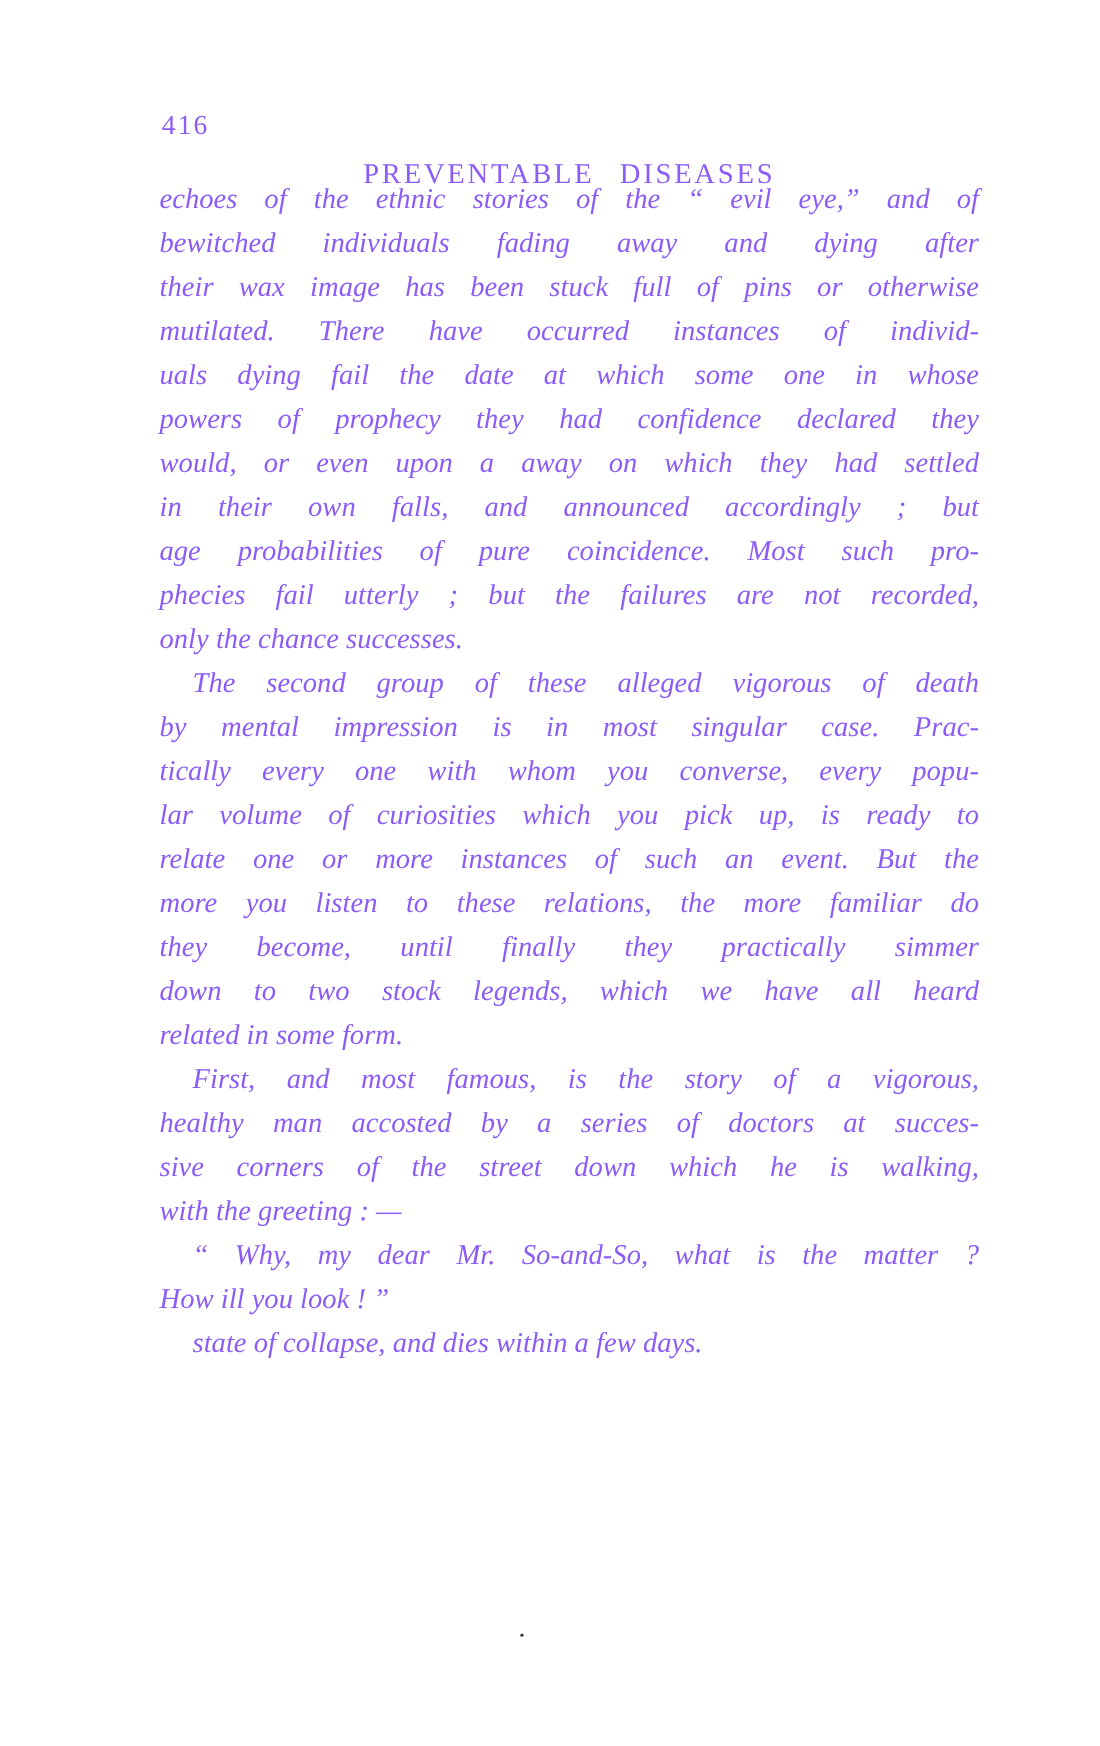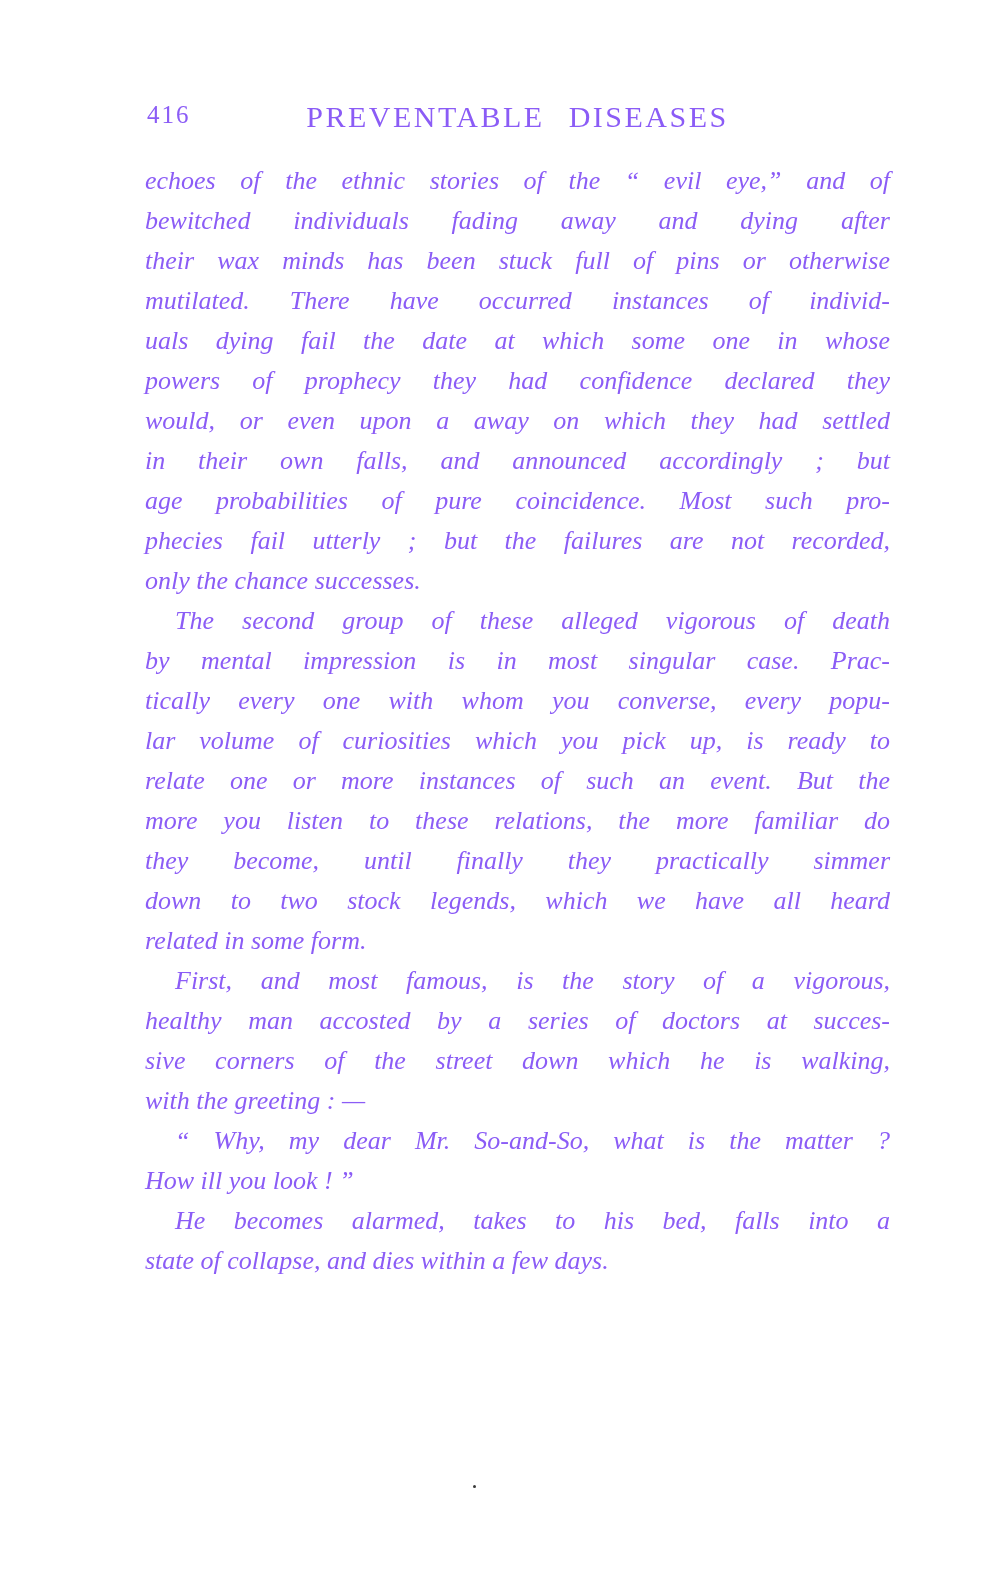--- a/index.html
+++ b/index.html
@@ -25,23 +25,24 @@
   }
   .page-number {
     position: absolute;
     left: 2px;
     top: 1px;
     font-size: 25px;
     letter-spacing: 2px;
   }
   .running-title {
     text-align: center;
-    font-size: 30px;
+    font-size: 26px;
     letter-spacing: 2.5px;
     word-spacing: 14px;
+    margin-top: 43px;
   }
   .body-text {
     position: absolute;
     top: 161px;
     left: 145px;
     width: 745px;
     font-size: 26px;
     line-height: 40px;
   }
   .para { margin: 0; font-style: italic; }
@@ -70,21 +71,21 @@
 
   <div class="running-header">
     <div class="page-number">416</div>
     <div class="running-title">PREVENTABLE DISEASES</div>
   </div>
 
   <div class="body-text">
       <div class="para">
         <div class="line">echoes of the ethnic stories of the “ evil eye,” and of</div>
         <div class="line">bewitched individuals fading away and dying after</div>
-        <div class="line">their wax minds has been stuck full of pins or otherwise</div>
+        <div class="line">their wax image has been stuck full of pins or otherwise</div>
         <div class="line">mutilated.  There have occurred instances of individ-</div>
         <div class="line">uals dying fail the date at which some one in whose</div>
         <div class="line">powers of prophecy they had confidence declared they</div>
         <div class="line">would, or even upon a away on which they had settled</div>
         <div class="line">in their own falls, and announced accordingly ; but</div>
         <div class="line">age probabilities of pure coincidence.  Most such pro-</div>
         <div class="line">phecies fail utterly ; but the failures are not recorded,</div>
         <div class="line para-last">only the chance successes.</div>
       </div>
       <div class="para indent">
@@ -102,20 +103,19 @@
         <div class="line">First, and most famous, is the story of a vigorous,</div>
         <div class="line">healthy man accosted by a series of doctors at succes-</div>
         <div class="line">sive corners of the street down which he is walking,</div>
         <div class="line para-last">with the greeting : —</div>
       </div>
       <div class="para indent">
         <div class="line">“ Why, my dear Mr. So-and-So, what is the matter ?</div>
         <div class="line para-last">How ill you look ! ”</div>
       </div>
       <div class="para indent">
-        <div class="line">He becomes alarmed, takes to his bed, falls into a</div>
         <div class="line para-last">state of collapse, and dies within a few days.</div>
       </div>
     </div>
 
   <div class="scan-speck"></div>
 
 </div>
 
 </body></html>

